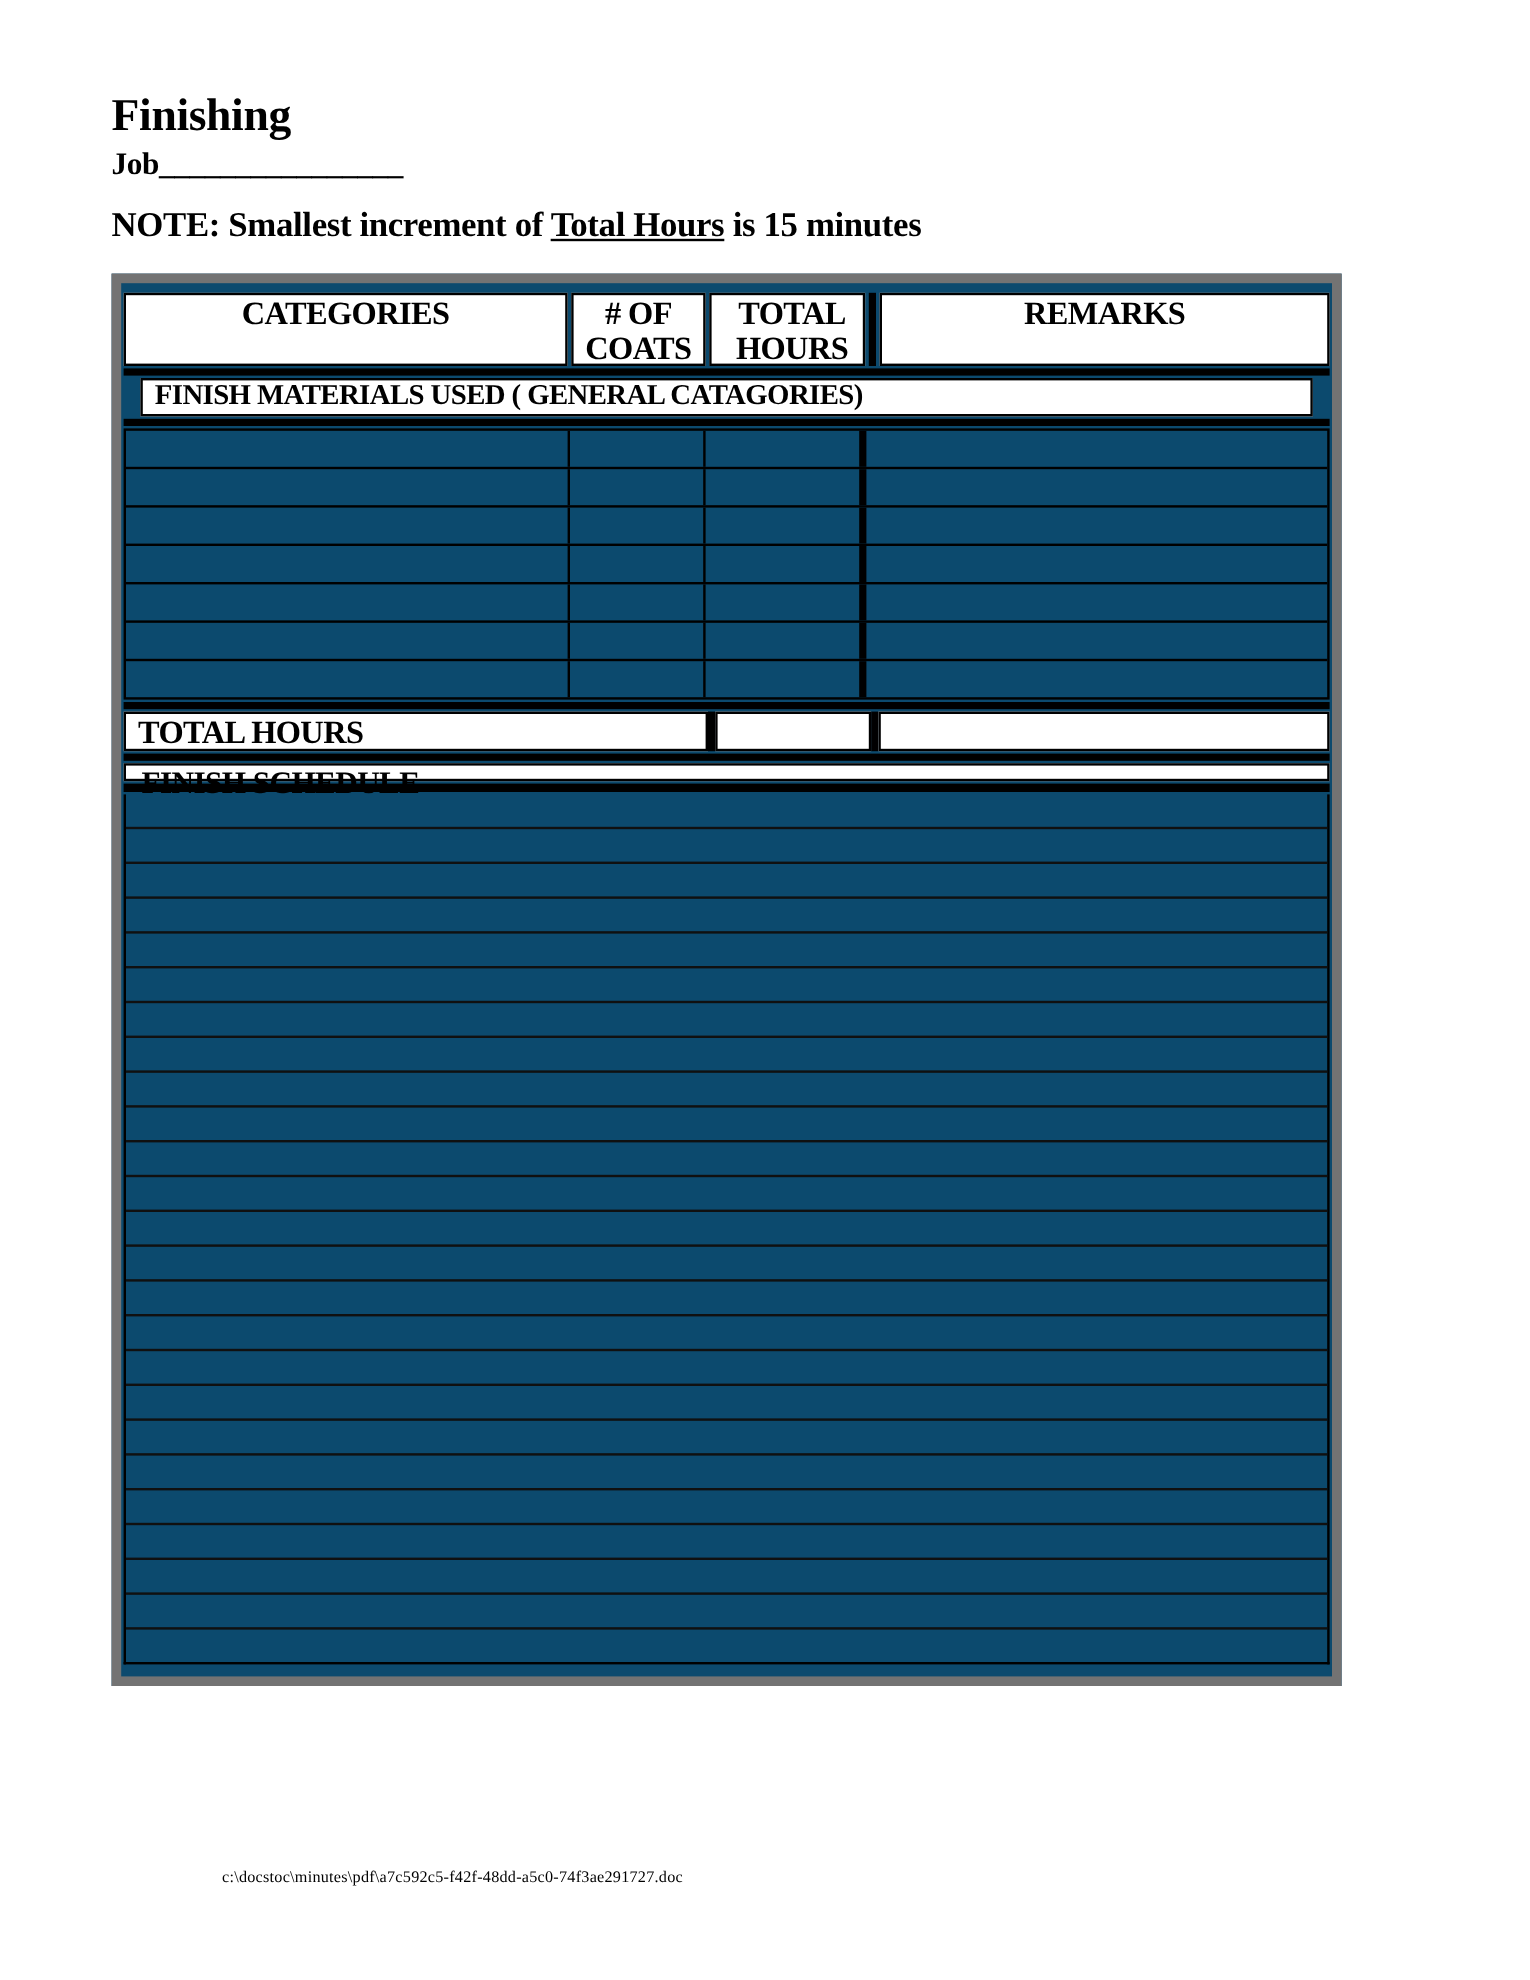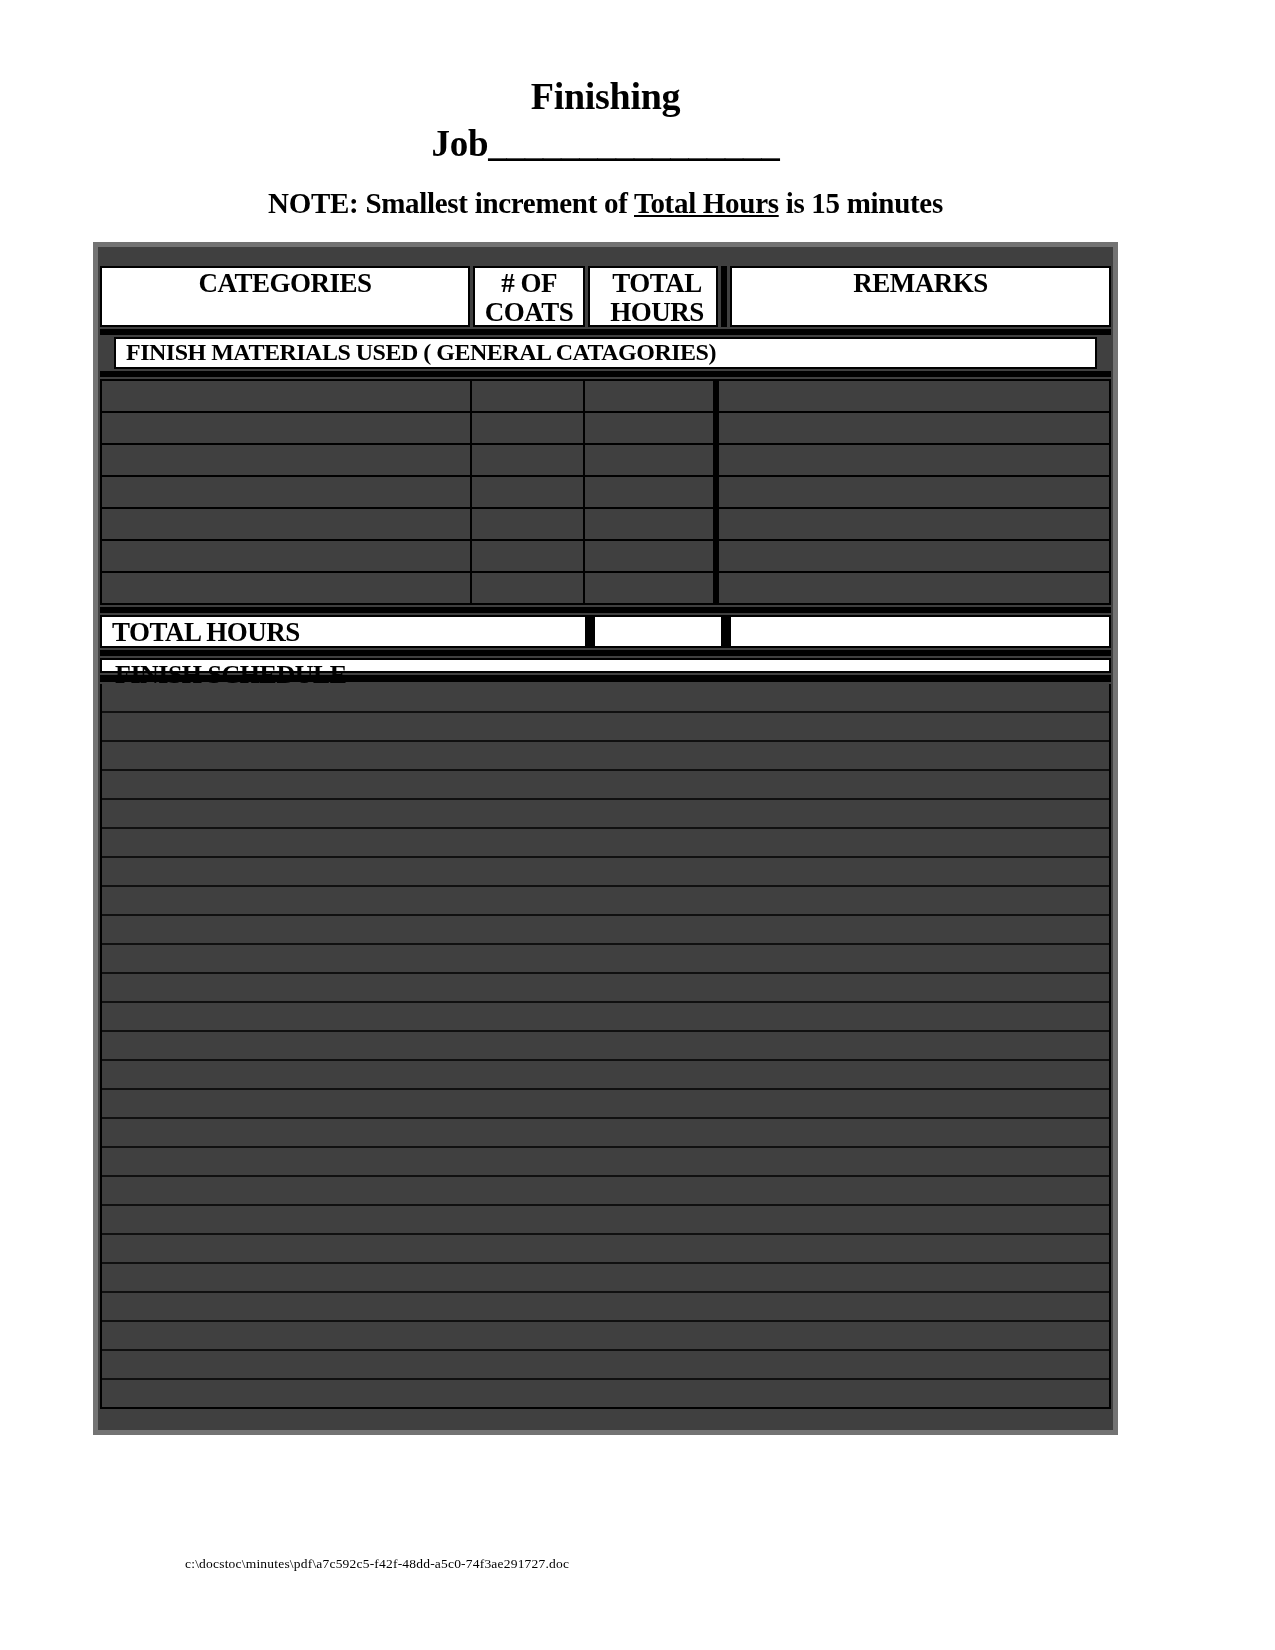--- a/index.html
+++ b/index.html
@@ -2,30 +2,30 @@
 <html><head>
 <meta charset="utf-8">
 <style>
   html,body{margin:0;padding:0;background:#fff;}
   #page{
     position:relative;width:1275px;height:1650px;background:#fff;
     font-family:"Liberation Serif","DejaVu Serif",serif;color:#000;overflow:hidden;
   }
   #content{position:absolute;left:93px;top:0;width:1025px;}
   
-  .titles{text-align:center;letter-spacing:-0.3px;}
+  .titles{letter-spacing:-0.3px;}
   .t1{margin-top:74px;font-size:38px;font-weight:bold;line-height:1.2;}
   .t2{font-size:41px;font-weight:bold;line-height:1.15;}
   .t2 .sheet-no{font-family:"Liberation Sans","DejaVu Sans",sans-serif;font-size:38px;}
-  .jobline{font-size:37px;font-weight:bold;line-height:1.3;}
+  .jobline{font-size:26px;font-weight:bold;line-height:1.3;}
   .note{margin-top:17px;font-size:29px;font-weight:bold;line-height:1.25;}
   .note .u{text-decoration:underline;}
   
   .frame{
-    margin-top:21px;border:5px solid #737373;padding:19px 1px;background:#404040;
+    margin-top:21px;border:8px solid #737373;padding:8px 1px;background:#0c4a6e;
     box-sizing:border-box;width:1025px;
   }
   .band{height:6px;background:#000;margin:2px 1px;}
   .cellb{border:2px solid #000;box-sizing:border-box;background:#fff;}
   
   .hdr{display:flex;gap:3px;margin:0 1px;align-items:stretch;}
   .hdr .cell{
     height:61px;padding-top:1px;font-size:27px;font-weight:bold;line-height:1.08;
     letter-spacing:-0.5px;text-align:center;overflow:hidden;
   }

